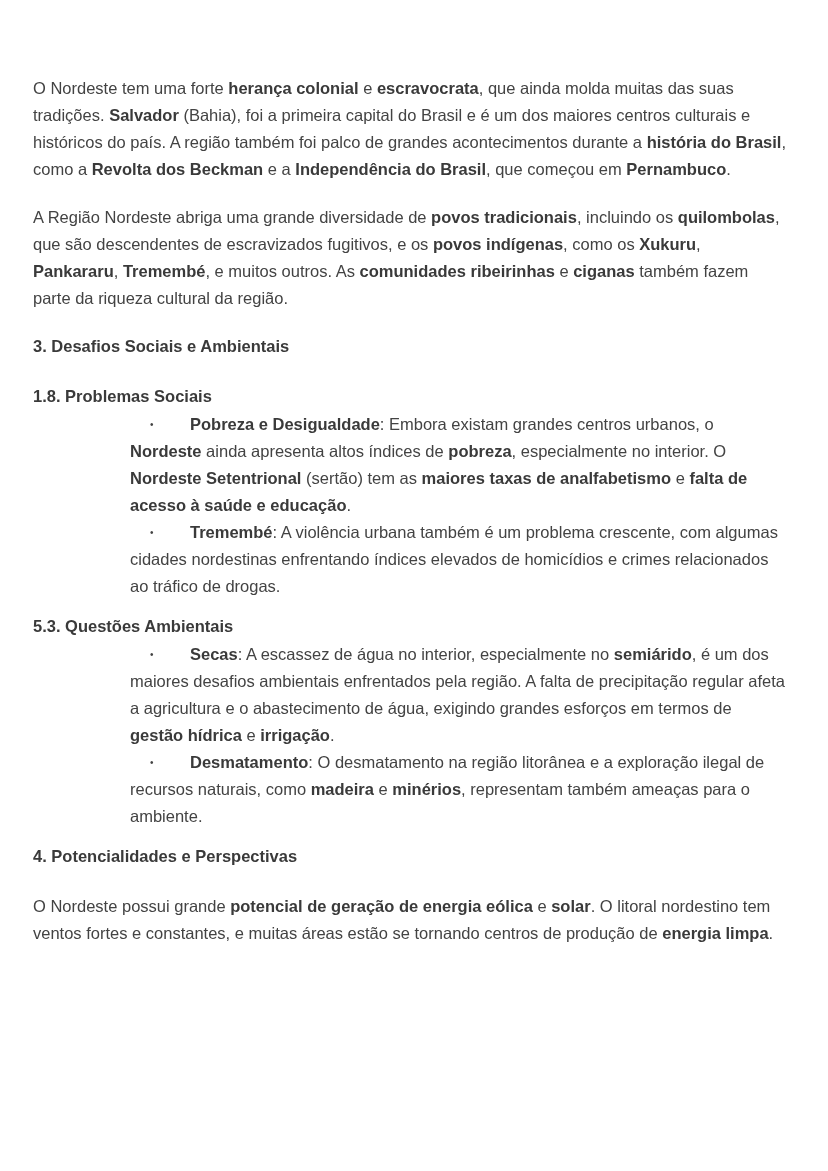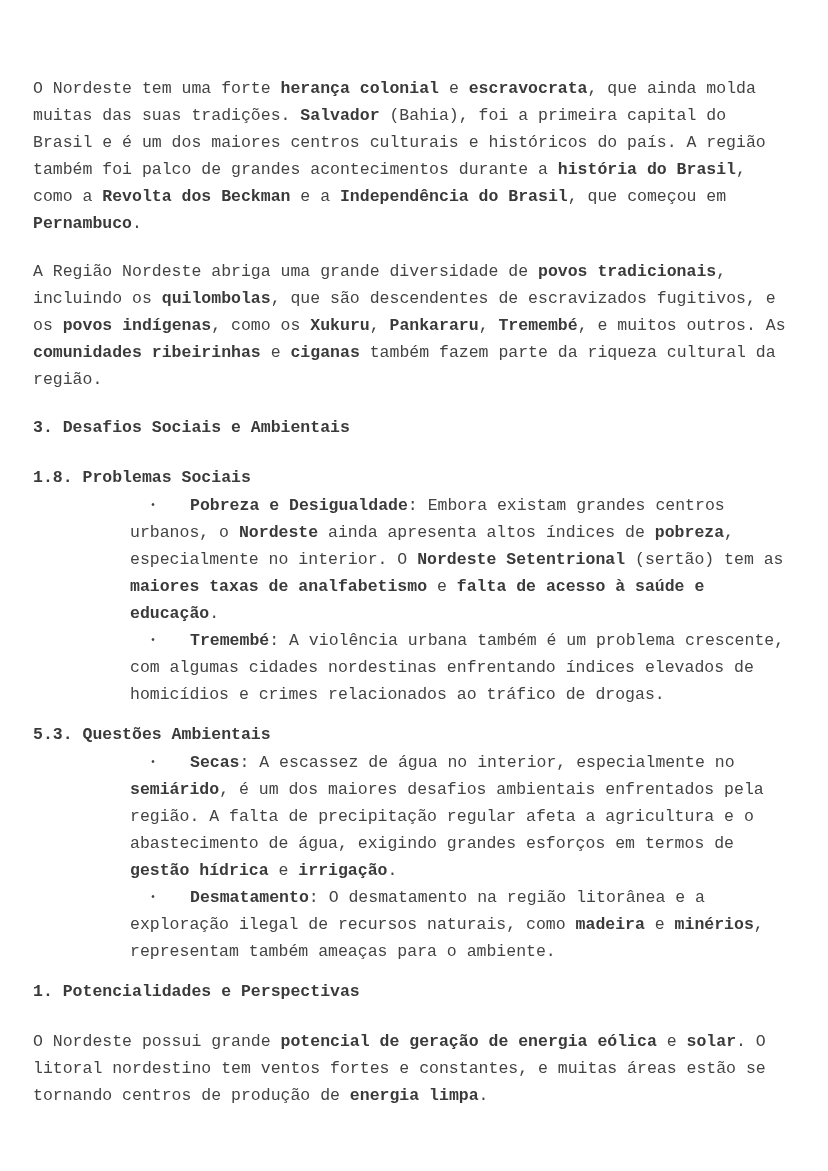--- a/index.html
+++ b/index.html
@@ -6,21 +6,21 @@
     margin: 0;
     padding: 0;
     background: #ffffff;
   }
   .page {
     width: 822px;
     min-height: 1171px;
     box-sizing: border-box;
     padding: 75px 33px 40px 33px;
     background: #ffffff;
-    font-family: Liberation Mono, monospace;
+    font-family: Liberation Sans, sans-serif;
     font-size: 16.5px;
     line-height: 27px;
     color: #434343;
     overflow: hidden;
   }
   .block-p {
     margin: 0 0 21px 0;
   }
   .block-h {
     margin: 0 0 23px 0;
@@ -59,16 +59,16 @@
       <div class="block-h tight"><strong>1.8. Problemas Sociais</strong></div>
       <div class="block-list">
         <div class="list-item"><span class="bullet-marker">•</span><strong style="color: rgb(58, 58, 58);">Pobreza e Desigualdade</strong><span>: Embora existam grandes centros urbanos, o </span><strong style="color: rgb(58, 58, 58);">Nordeste</strong><span> ainda apresenta altos índices de </span><strong style="color: rgb(58, 58, 58);">pobreza</strong><span>, especialmente no interior. O </span><strong style="color: rgb(58, 58, 58);">Nordeste Setentrional</strong><span> (sertão) tem as </span><strong style="color: rgb(58, 58, 58);">maiores taxas de analfabetismo</strong><span> e </span><strong style="color: rgb(58, 58, 58);">falta de acesso à saúde e educação</strong><span>.</span></div>
         <div class="list-item"><span class="bullet-marker">•</span><strong style="color: rgb(58, 58, 58);">Tremembé</strong><span>: A violência urbana também é um problema crescente, com algumas cidades nordestinas enfrentando índices elevados de homicídios e crimes relacionados ao tráfico de drogas.</span></div>
       </div>
       <div class="block-h tight"><strong>5.3. Questões Ambientais</strong></div>
       <div class="block-list">
         <div class="list-item"><span class="bullet-marker">•</span><strong style="color: rgb(58, 58, 58);">Secas</strong><span>: A escassez de água no interior, especialmente no </span><strong style="color: rgb(58, 58, 58);">semiárido</strong><span>, é um dos maiores desafios ambientais enfrentados pela região. A falta de precipitação regular afeta a agricultura e o abastecimento de água, exigindo grandes esforços em termos de </span><strong style="color: rgb(58, 58, 58);">gestão hídrica</strong><span> e </span><strong style="color: rgb(58, 58, 58);">irrigação</strong><span>.</span></div>
         <div class="list-item"><span class="bullet-marker">•</span><strong style="color: rgb(58, 58, 58);">Desmatamento</strong><span>: O desmatamento na região litorânea e a exploração ilegal de recursos naturais, como </span><strong style="color: rgb(58, 58, 58);">madeira</strong><span> e </span><strong style="color: rgb(58, 58, 58);">minérios</strong><span>, representam também ameaças para o ambiente.</span></div>
       </div>
-      <div class="block-h"><strong>1. Potencialidades e Perspectivas</strong></div>
+      <div class="block-h"><strong>4. Potencialidades e Perspectivas</strong></div>
       <p class="block-p"><span>O Nordeste possui grande </span><strong style="color: rgb(58, 58, 58);">potencial de geração de energia eólica</strong><span> e </span><strong style="color: rgb(58, 58, 58);">solar</strong><span>. O litoral nordestino tem ventos fortes e constantes, e muitas áreas estão se tornando centros de produção de </span><strong style="color: rgb(58, 58, 58);">energia limpa</strong><span>.</span></p>
     </div>
 </div>
 
 </body></html>

